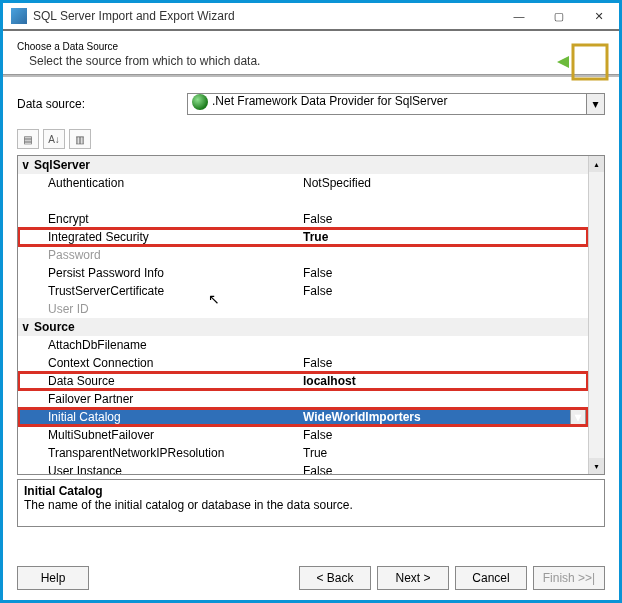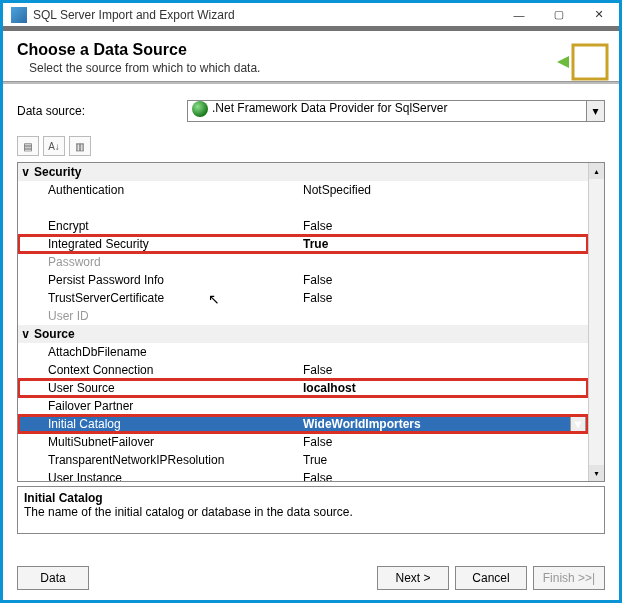--- a/index.html
+++ b/index.html
@@ -10,21 +10,21 @@
     background: #fff;
     width: 622px;
     height: 603px;
     border: 3px solid #0a94d6;
     overflow: hidden;
     position: relative;
   }
   .titlebar {
     height: 28px;
     background: #fff;
-    border-bottom: 5px solid #737373;
+    border-bottom: 2px solid #737373;
     display: flex;
     align-items: center;
     padding-left: 8px;
   }
   .titlebar .app-icon {
     width: 16px; height: 16px;
     background: linear-gradient(135deg,#4aa3df 0%,#2e6da4 100%);
     margin-right: 6px;
   }
   .titlebar .title { flex: 1; color: #333; }
@@ -32,21 +32,21 @@
     width: 40px; height: 24px;
     display: flex; align-items: center; justify-content: center;
     font-family: "Segoe UI Symbol", sans-serif;
     font-size: 11px;
     color: #333;
   }
   .header {
     padding: 10px 14px 6px 14px;
     position: relative;
   }
-  .header h2 { margin: 0; font-size: 16px; font-weight: bold; color: #000; }
+  .header h2 { margin: 0; font-size: 10px; font-weight: normal; color: #000; }
   .header p { margin: 2px 0 0 12px; color: #333; }
   .header-graphic {
     position: absolute; right: 6px; top: 6px;
     width: 58px; height: 50px;
   }
   .header-graphic svg { width:100%; height:100%; }
   hr.band-top { margin:0; border:none; border-top:1px solid #999; }
   hr.band { margin:0; border:none; border-top:2px solid #bbb; }
   .src-row {
     display:flex; align-items:center;
@@ -204,21 +204,21 @@
 <div class="toolbar">
   <div class="tool">▤</div>
   <div class="tool">A↓</div>
   <div class="tool">▥</div>
 </div>
 
 <div class="grid-wrap">
   <div class="grid-body">
     <div class="cat">
       <span class="exp">v</span>
-      <span>Security</span>
+      <span>SqlServer</span>
     </div>
     <div class="row">
         <div class="k">Authentication</div>
         <div class="v">NotSpecified</div>
       </div>
     <div class="row">
       </div>
     <div class="row">
         <div class="k">Encrypt</div>
         <div class="v">False</div>
@@ -250,21 +250,21 @@
     </div>
     <div class="row">
         <div class="k">AttachDbFilename</div>
         <div class="v"></div>
       </div>
     <div class="row">
         <div class="k">Context Connection</div>
         <div class="v">False</div>
       </div>
     <div class="row hl">
-        <div class="k">User Source</div>
+        <div class="k">Data Source</div>
         <div class="v bold">localhost</div>
       </div>
     <div class="row">
         <div class="k">Failover Partner</div>
         <div class="v"></div>
       </div>
     <div class="row sel">
         <div class="k">Initial Catalog</div>
         <div class="v bold" style="display:flex;align-items:center;">
           <span style="flex:1">WideWorldImporters</span>
@@ -289,20 +289,21 @@
     <div class="down">▾</div>
   </div>
 </div>
 
 <div class="desc-box">
   <div class="dt">Initial Catalog</div>
   <div>The name of the initial catalog or database in the data source.</div>
 </div>
 
 <div class="btns">
-  <div class="btn help">Data</div>
+  <div class="btn help">Help</div>
   <div class="spacer"></div>
+  <div class="btn">&lt; Back</div>
   <div class="btn">Next &gt;</div>
   <div class="btn">Cancel</div>
   <div class="btn disabled">Finish &gt;&gt;|</div>
 </div>
 
 <div class="cursor">↖</div>
 
 </body></html>

